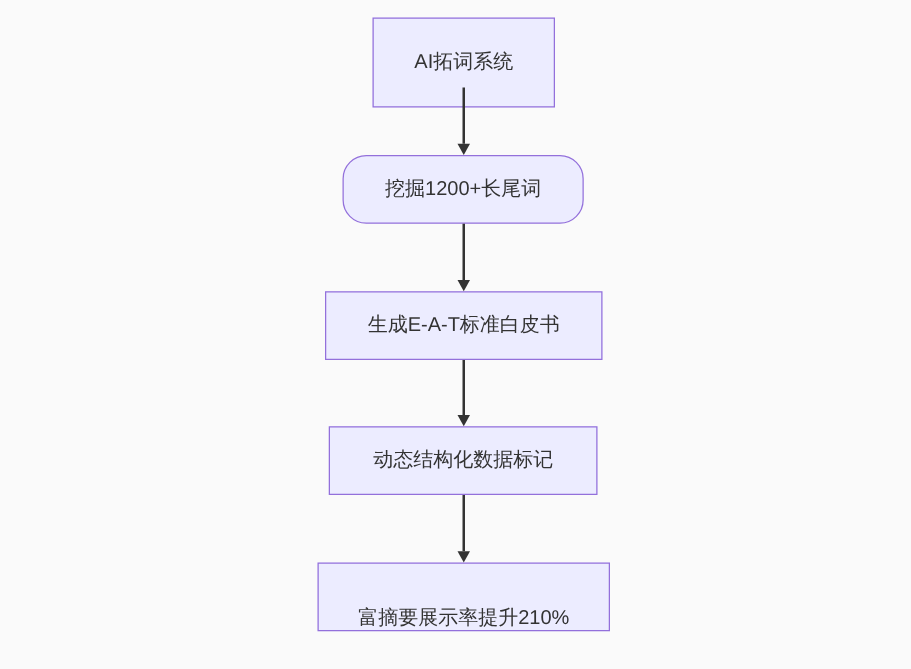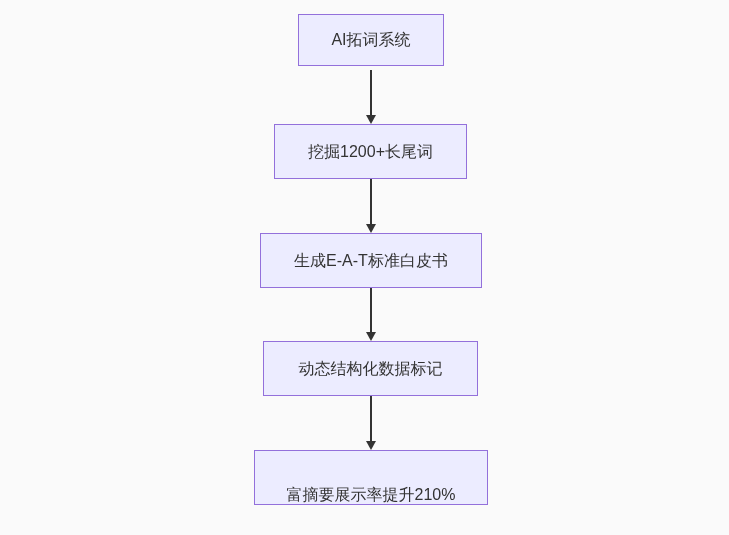--- a/index.html
+++ b/index.html
@@ -49,25 +49,25 @@
     border-left: 5px solid transparent;
     border-right: 5px solid transparent;
     border-top: 9px solid var(--edge-color, #333333);
   }
 </style>
 </head>
 <body>
 
 <div class="canvas">
 
-  <div class="node" style="left:298px; top:14px; width:146px; height:52px;">
+  <div class="node" style="left:298px; top:14px; width:146px; height:72px;">
     <span>AI拓词系统</span>
   </div>
 
-  <div class="node" style="left:274px; top:124px; width:193px; height:55px;">
+  <div class="node" style="left:274px; top:124px; width:193px; height:55px;border-radius:19px;">
     <span>挖掘1200+长尾词</span>
   </div>
 
   <div class="node" style="left:260px; top:233px; width:222px; height:55px;">
     <span>生成E-A-T标准白皮书</span>
   </div>
 
   <div class="node" style="left:263px; top:341px; width:215px; height:55px;">
     <span>动态结构化数据标记</span>
   </div>

